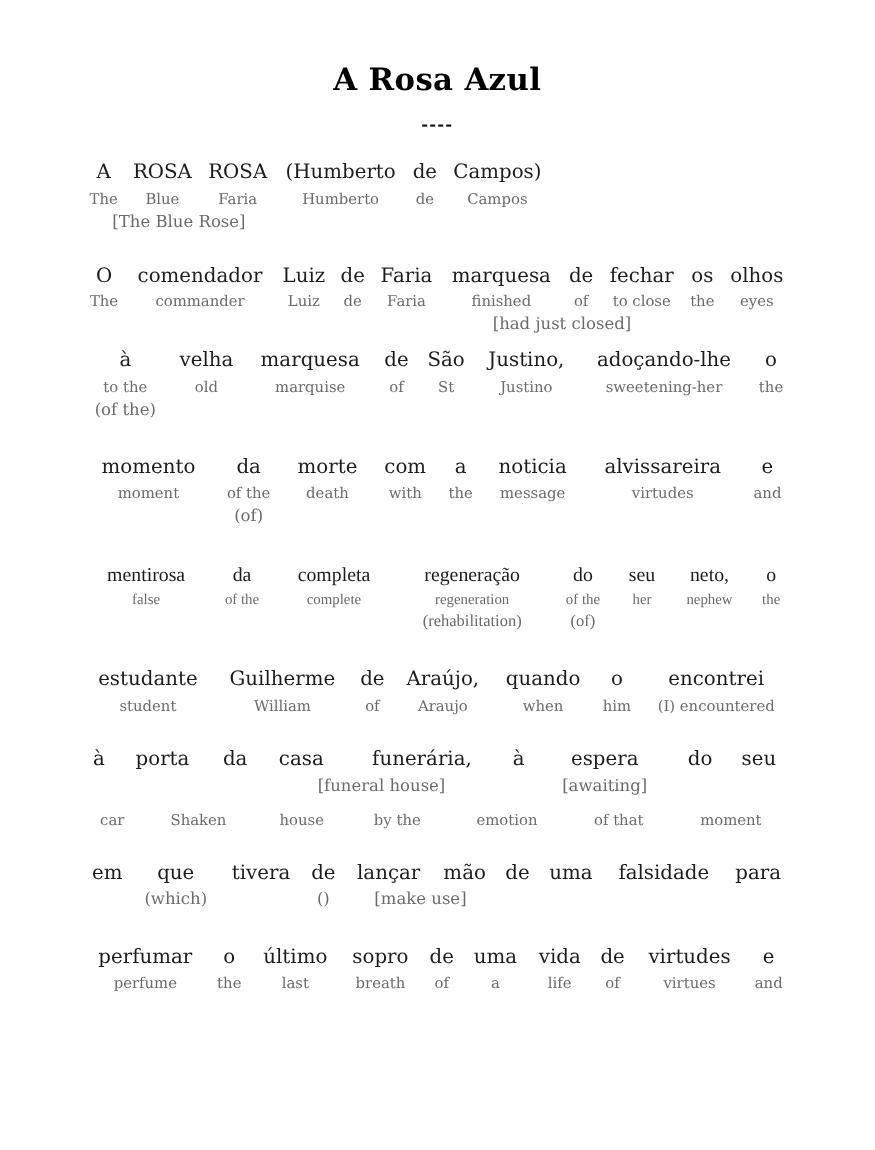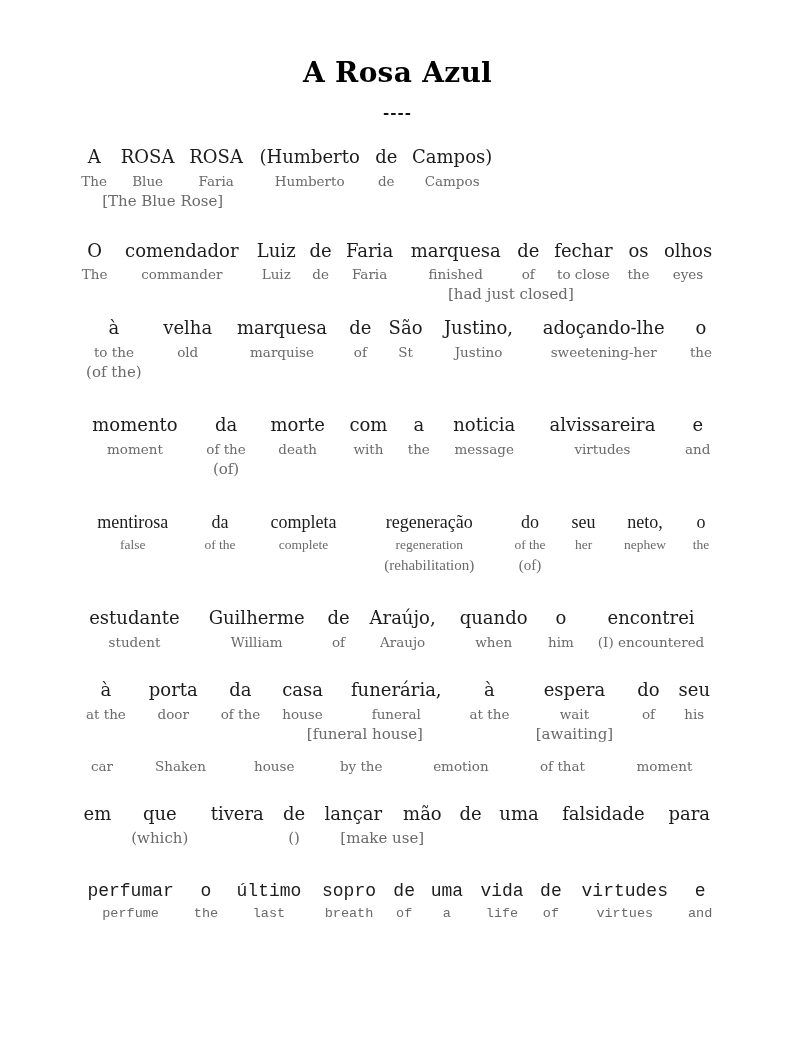--- a/index.html
+++ b/index.html
@@ -40,21 +40,21 @@
   }
   #blocks table.block:nth-of-type(1)  { width: 66%; margin-top: 24px; }
   #blocks table.block:nth-of-type(2)  { margin-top: 30px; }
   #blocks table.block:nth-of-type(3)  { margin-top: 14px; }
   #blocks table.block:nth-of-type(4)  { margin-top: 33px; }
   #blocks table.block:nth-of-type(5)  { margin-top: 33px; font-family: Liberation Serif, serif; }
   #blocks table.block:nth-of-type(6)  { margin-top: 33px; }
   #blocks table.block:nth-of-type(7)  { margin-top: 29px; }
   #blocks table.block:nth-of-type(8)  { margin-top: 11px; }
   #blocks table.block:nth-of-type(9)  { margin-top: 29px; }
-  #blocks table.block:nth-of-type(10) { margin-top: 33px; font-family: Liberation Mono, monospace; }
+  #blocks table.block:nth-of-type(10) { margin-top: 33px; }
   .block td {
     text-align: center;
     vertical-align: top;
     white-space: nowrap;
     padding: 0 5px;
   }
   td.pt {
     font-size: 18px;
     line-height: 1.25;
     color: #1c1c1c;
@@ -275,31 +275,20 @@
             <td class="pt">porta</td>
             <td class="pt">da</td>
             <td class="pt">casa</td>
             <td class="pt">funerária,</td>
             <td class="pt">à</td>
             <td class="pt">espera</td>
             <td class="pt">do</td>
             <td class="pt">seu</td>
           </tr>
           <tr>
-            <td class="en">at the</td>
-            <td class="en">door</td>
-            <td class="en">of the</td>
-            <td class="en">house</td>
-            <td class="en">funeral</td>
-            <td class="en">at the</td>
-            <td class="en">wait</td>
-            <td class="en">of</td>
-            <td class="en">his</td>
-          </tr>
-          <tr>
             <td class="alt"></td>
             <td class="alt"></td>
             <td class="alt"></td>
             <td class="alt" colspan="2">[funeral house]</td>
             <td class="alt"></td>
             <td class="alt" colspan="1">[awaiting]</td>
             <td class="alt"></td>
             <td class="alt"></td>
           </tr>
         </tbody>

